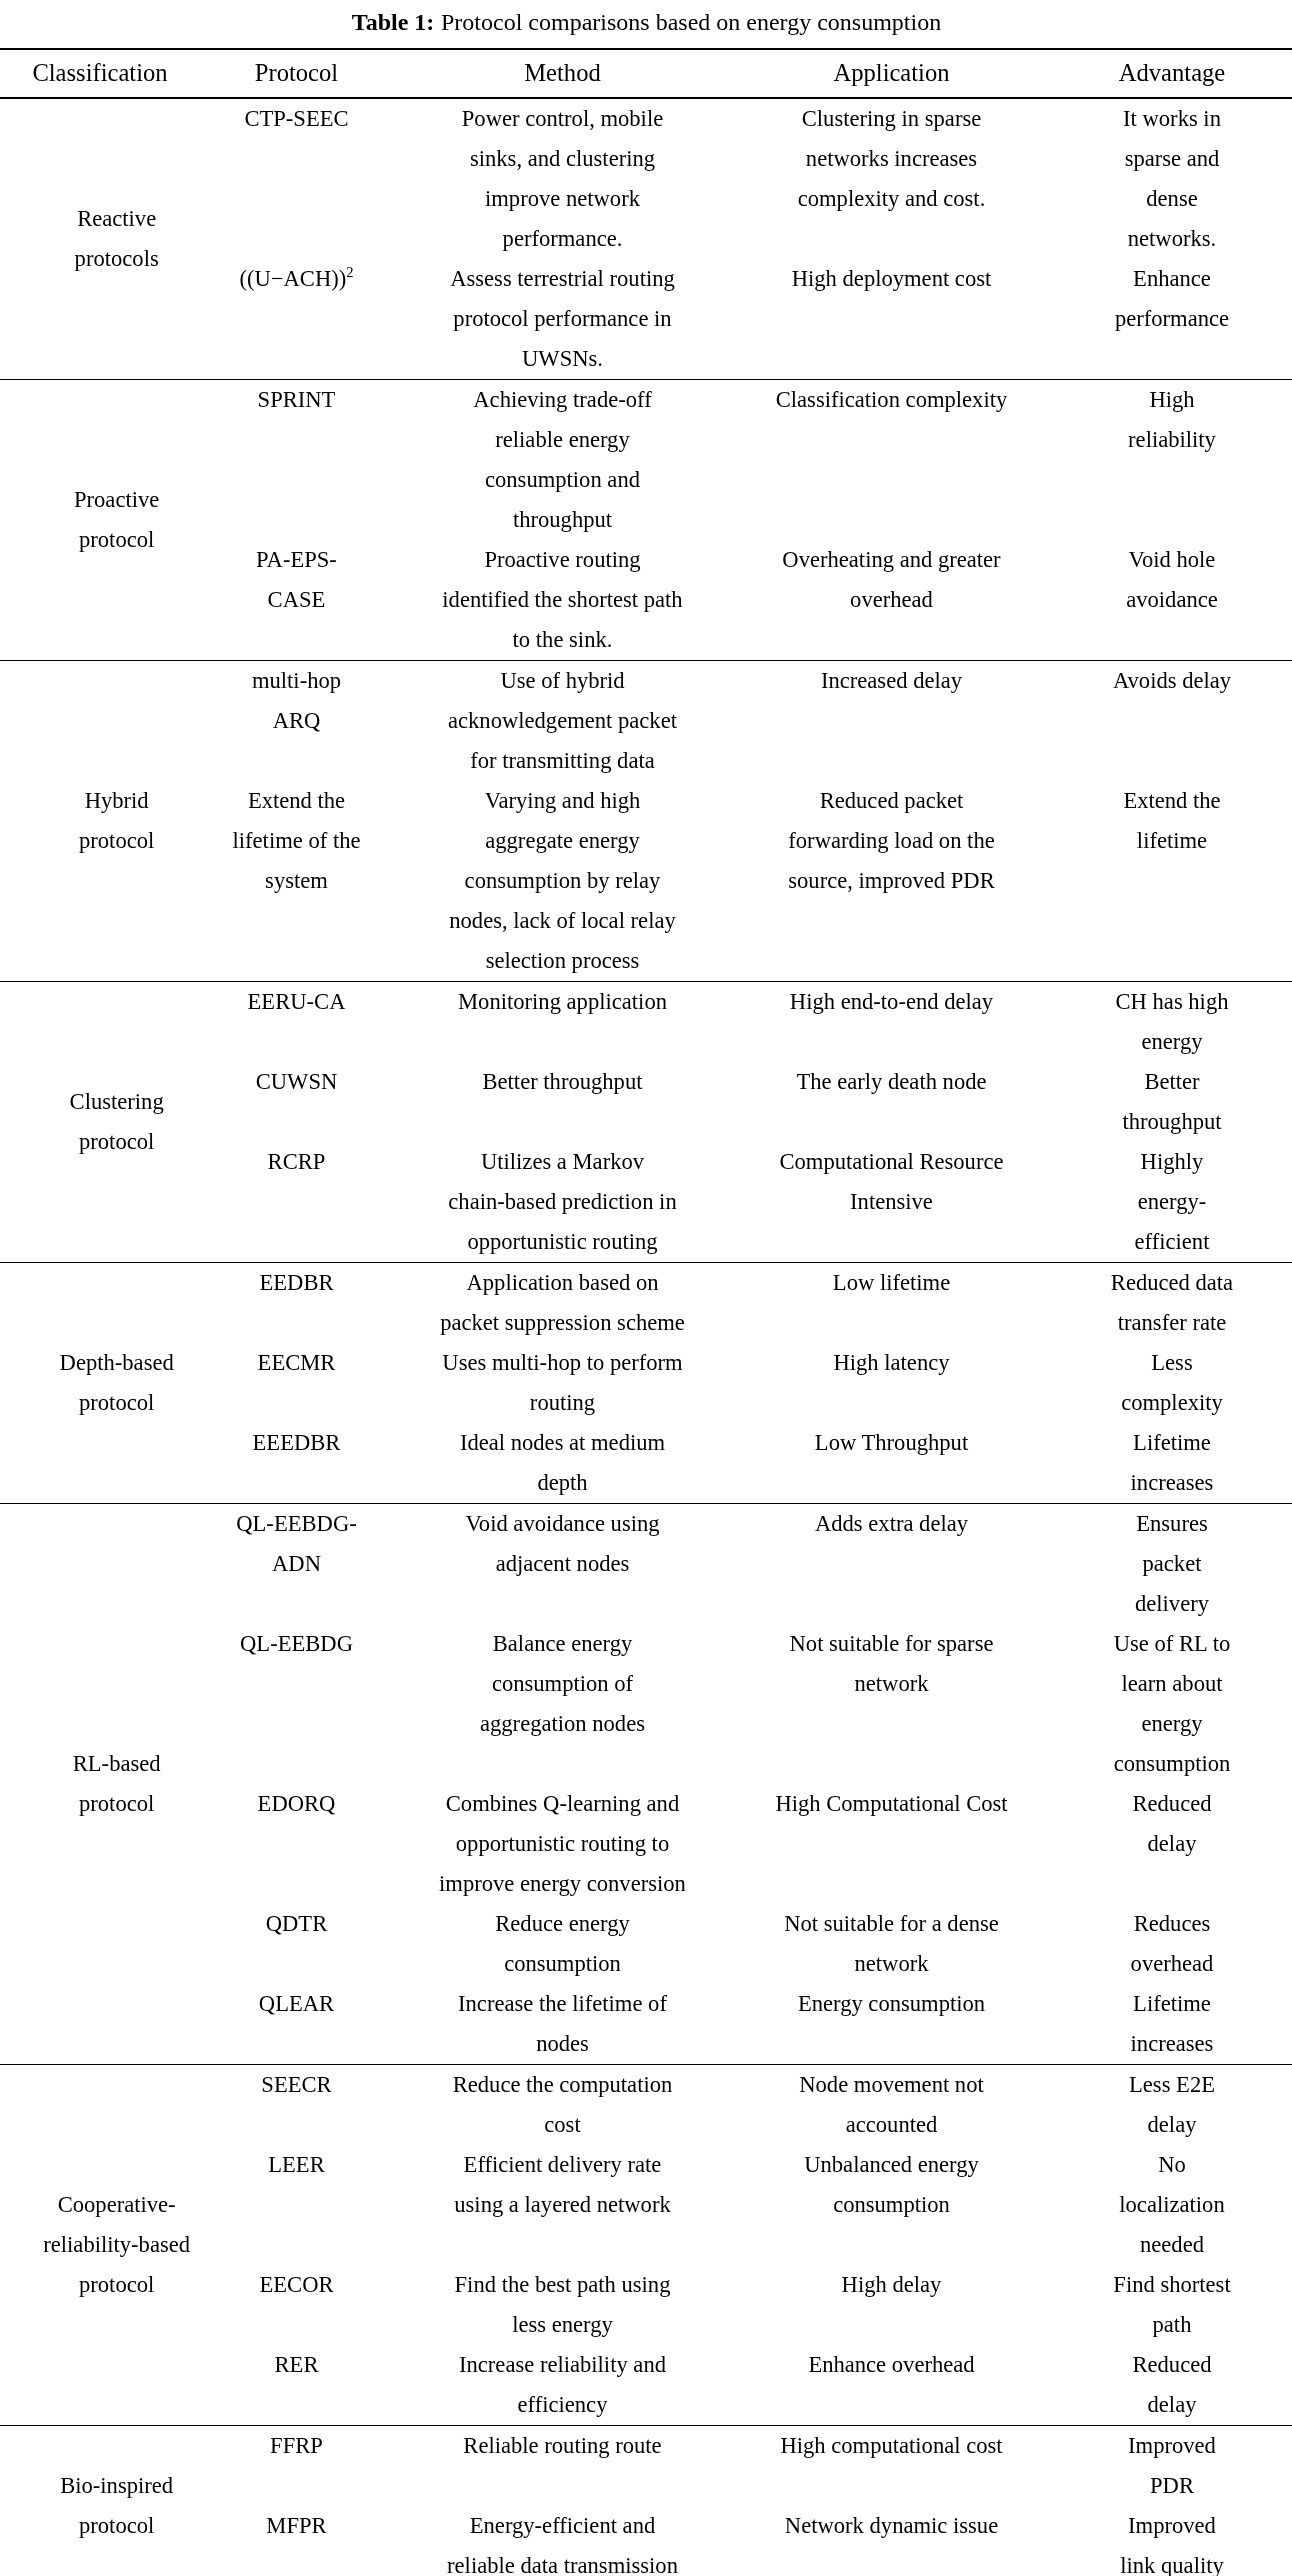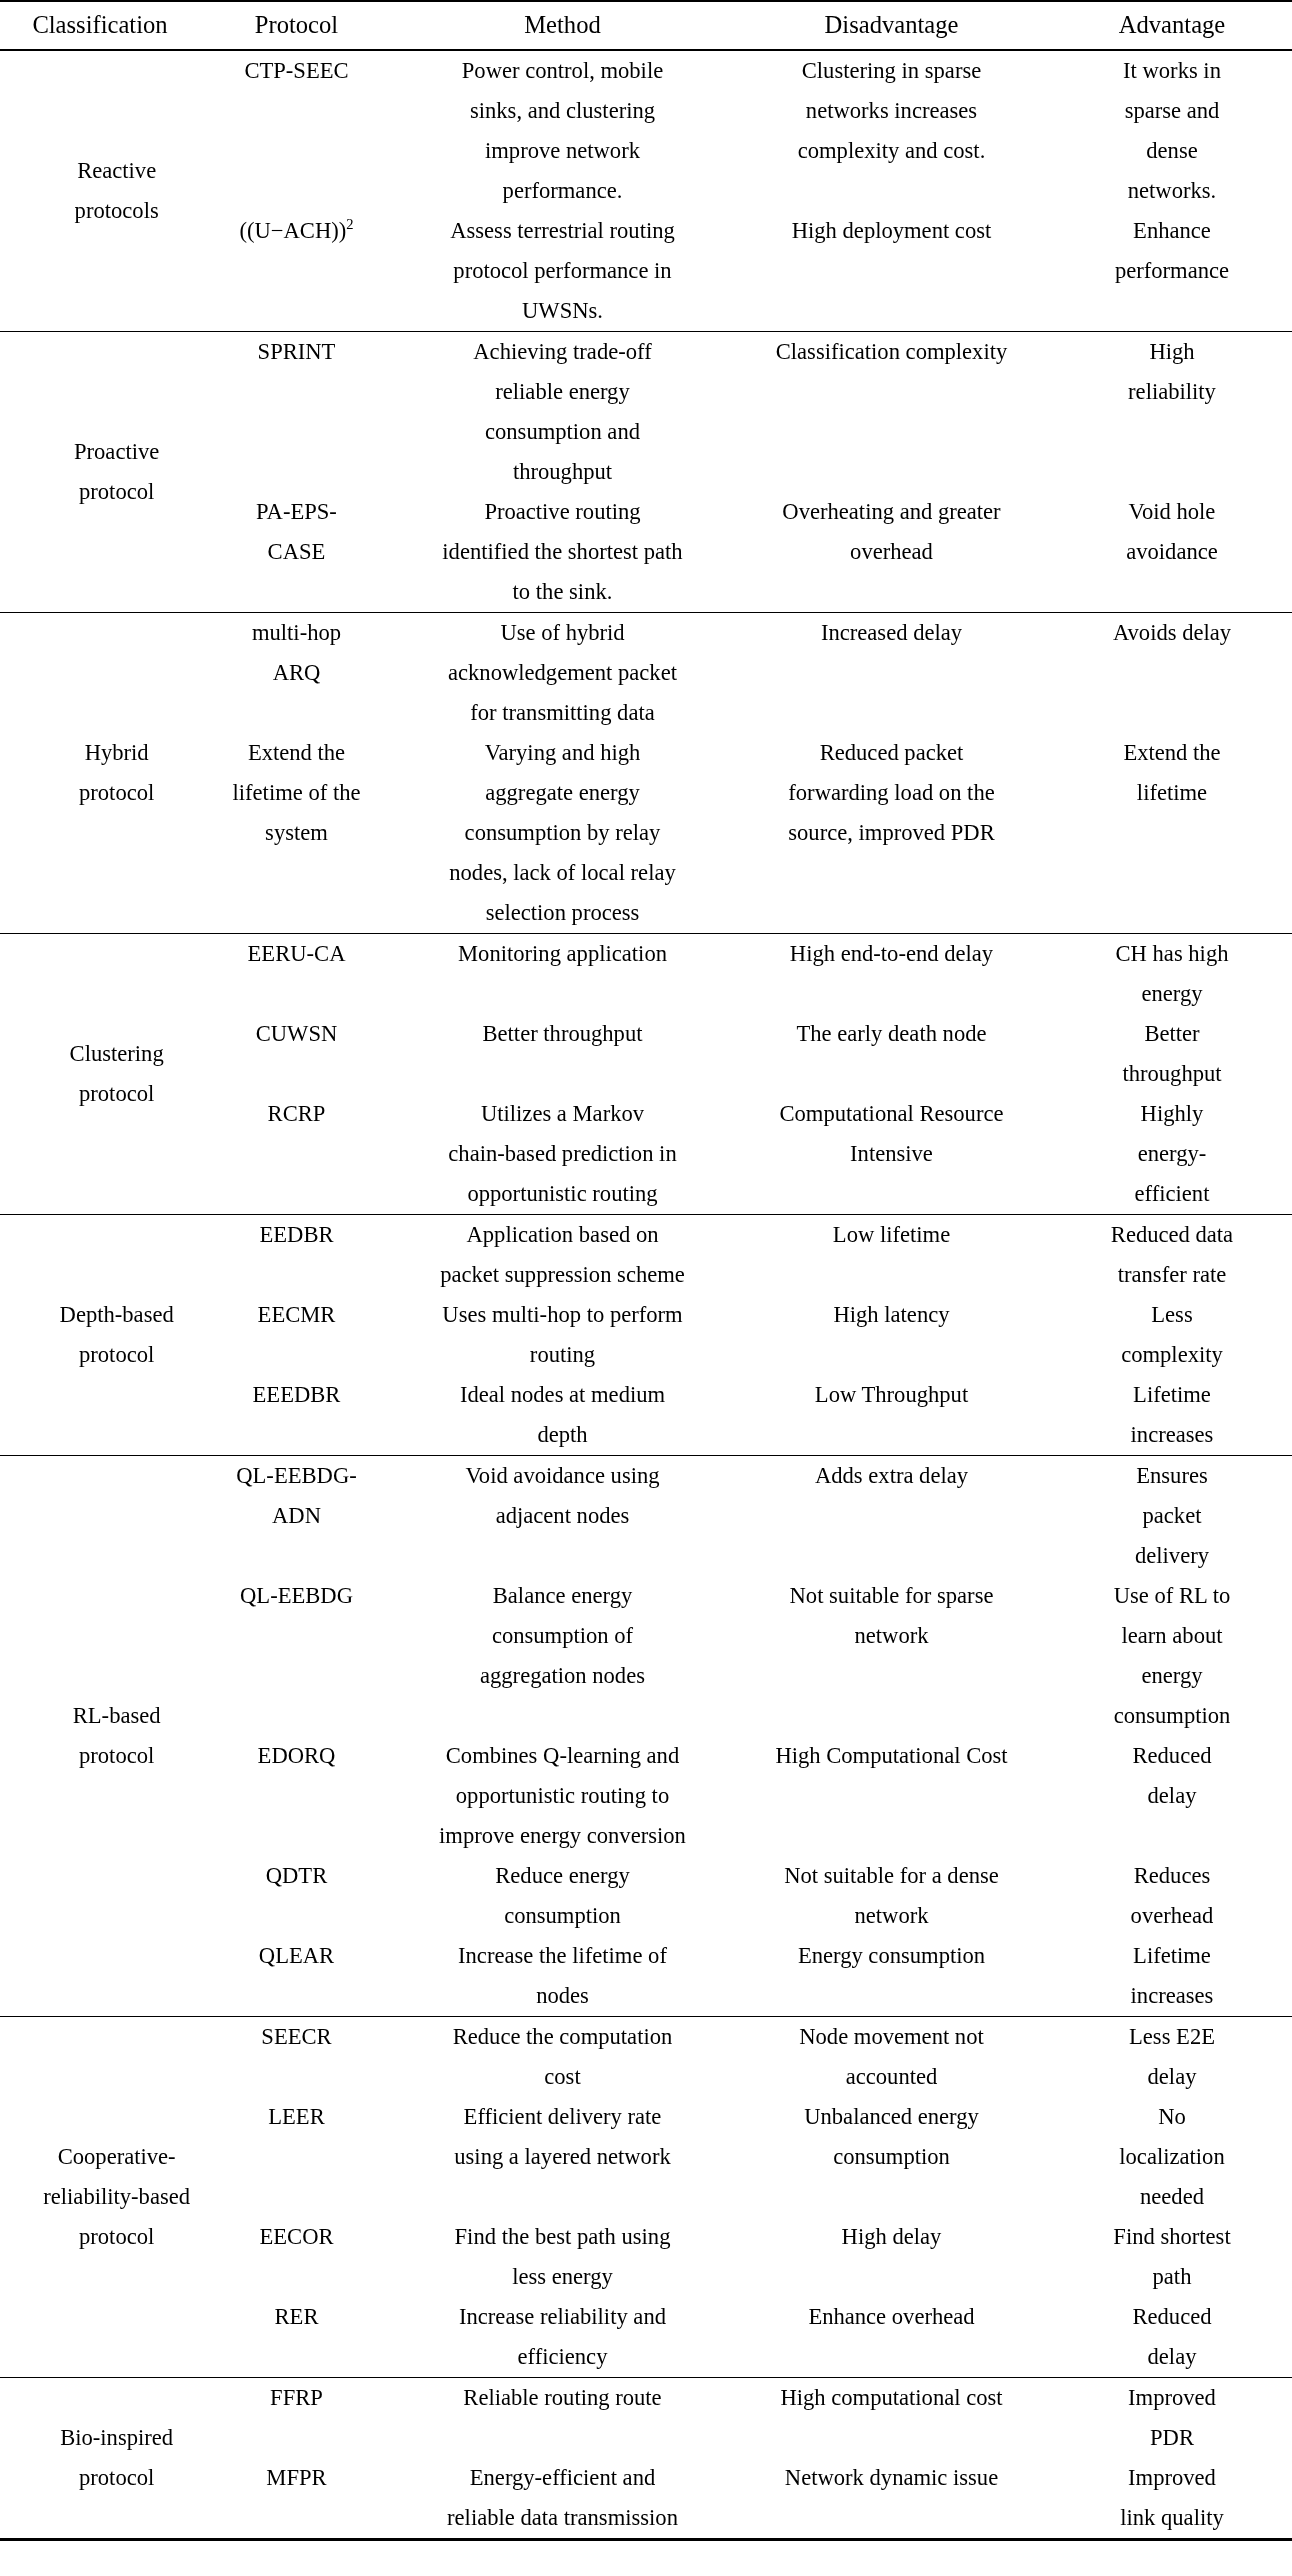--- a/index.html
+++ b/index.html
@@ -54,35 +54,38 @@
     font-size: 14.6px;
     line-height: 0;
     vertical-align: super;
   }
 </style>
 </head>
 <body>
 
 <div class="page">
 
+  <div class="caption">
+    <span class="cap-label">Table 1:</span><span class="cap-text">Protocol comparisons based on energy consumption</span>
+  </div>
 
   <table class="cmp">
     <colgroup>
       <col style="width:200px">
       <col style="width:193px">
       <col style="width:339px">
       <col style="width:319px">
       <col style="width:242px">
     </colgroup>
     <thead>
       <tr>
         <th>Classification</th>
         <th>Protocol</th>
         <th>Method</th>
-        <th>Disadvantage</th>
+        <th>Application</th>
         <th>Advantage</th>
       </tr>
     </thead>
 
     <tbody>
       <tr>
         <td class="cls" rowspan="2">Reactive
 protocols</td>
         <td>CTP-SEEC</td>
         <td>Power control, mobile

